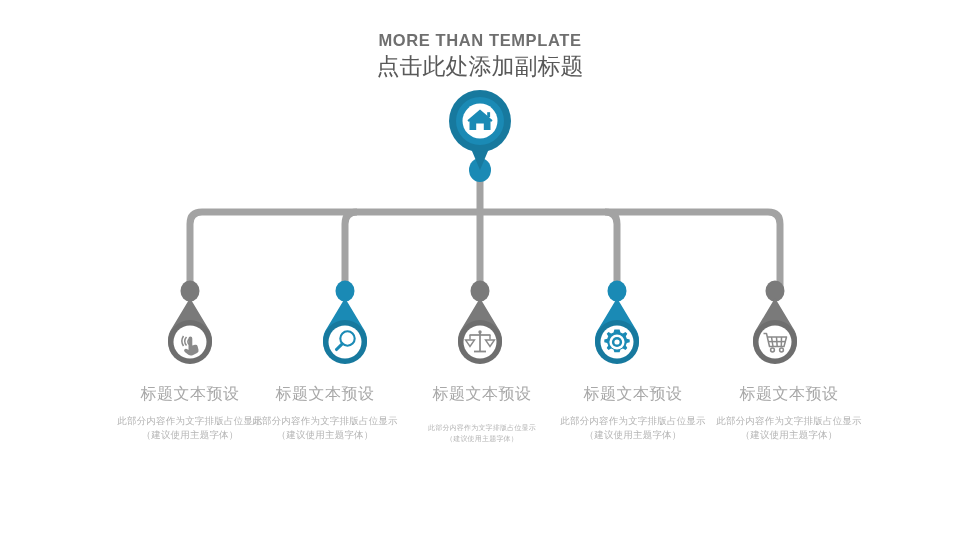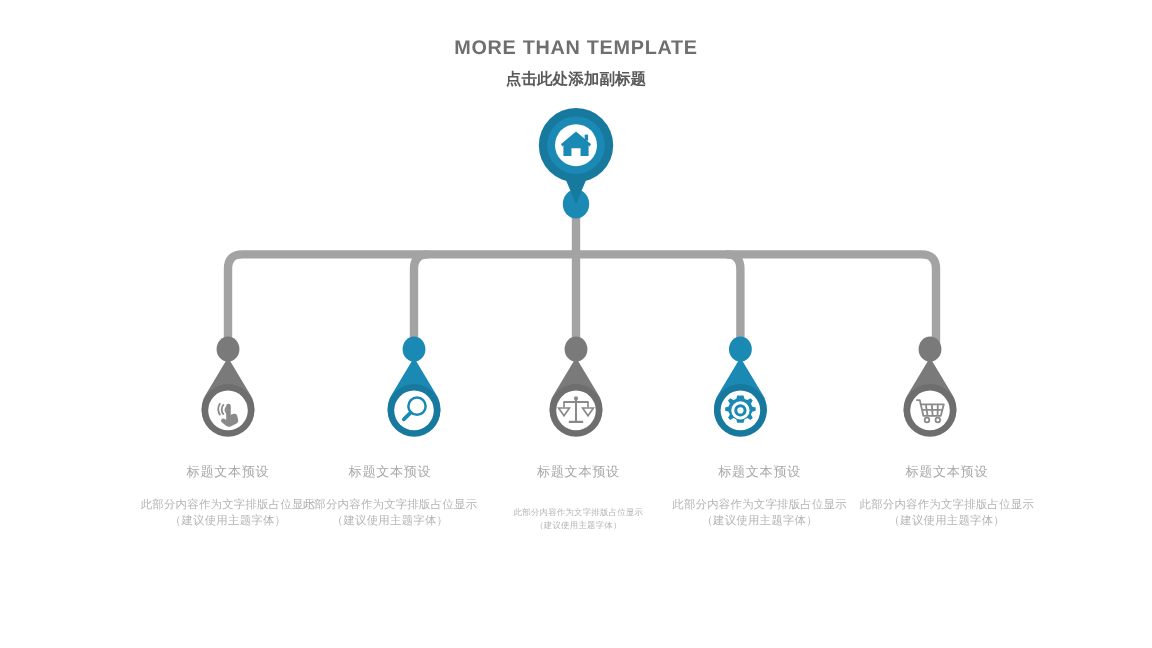--- a/index.html
+++ b/index.html
@@ -25,22 +25,22 @@
   }
   .header-main {
     font-size: 16.5px;
     font-weight: bold;
     letter-spacing: 0.6px;
     color: #6f6f6f;
     line-height: 20px;
   }
   .header-sub {
     margin-top: 5px;
-    font-size: 13px;
-    font-weight: bold;
+    font-size: 23px;
+    font-weight: normal;
     color: #595959;
     line-height: 22px;
   }
 
   
   #connectors {
     position: absolute;
     left: 0; top: 0;
     width: 960px; height: 540px;
     pointer-events: none;
@@ -67,21 +67,21 @@
 
   
   .textblock {
     position: absolute;
     top: 384px;
     width: 220px;
     margin-left: -110px;
     text-align: center;
   }
   .item-title {
-    font-size: 11px;
+    font-size: 16px;
     color: #a8a8a8;
     line-height: 20px;
     letter-spacing: 0.5px;
   }
   .item-desc {
     margin-top: 10px;
     font-size: 9.5px;
     color: #b4b4b4;
     line-height: 14px;
     letter-spacing: 0.2px;

